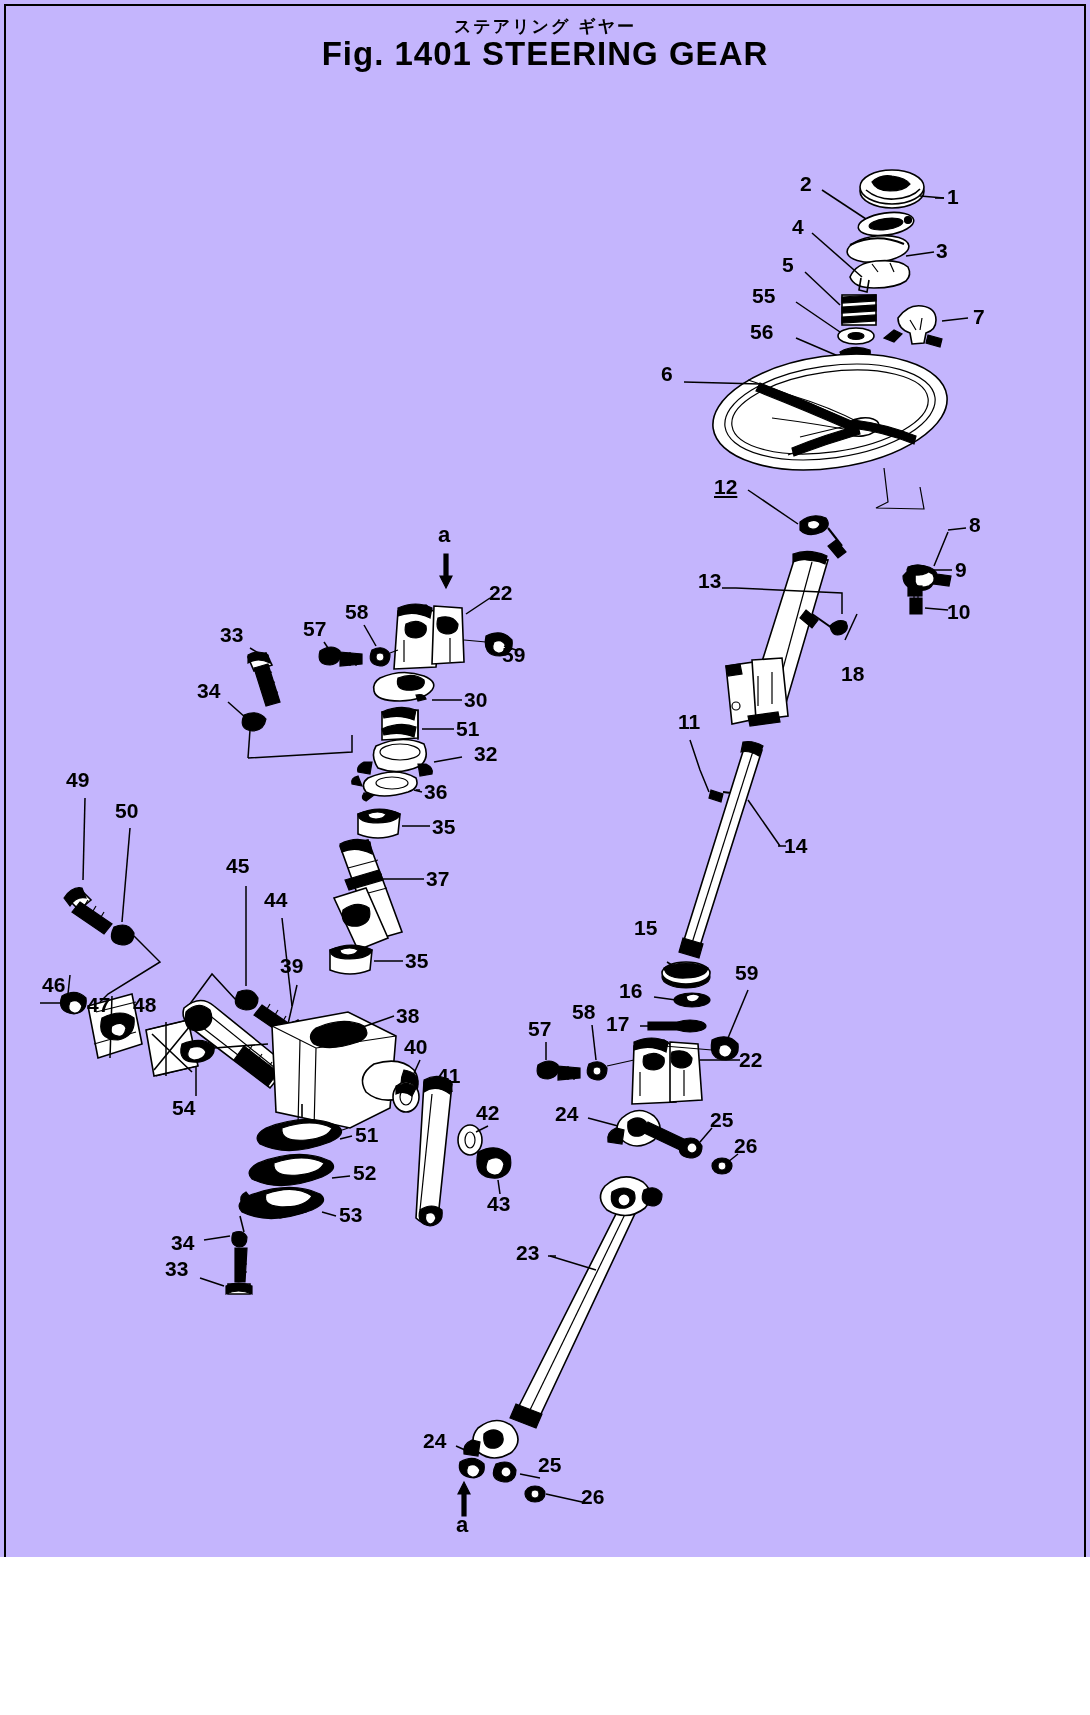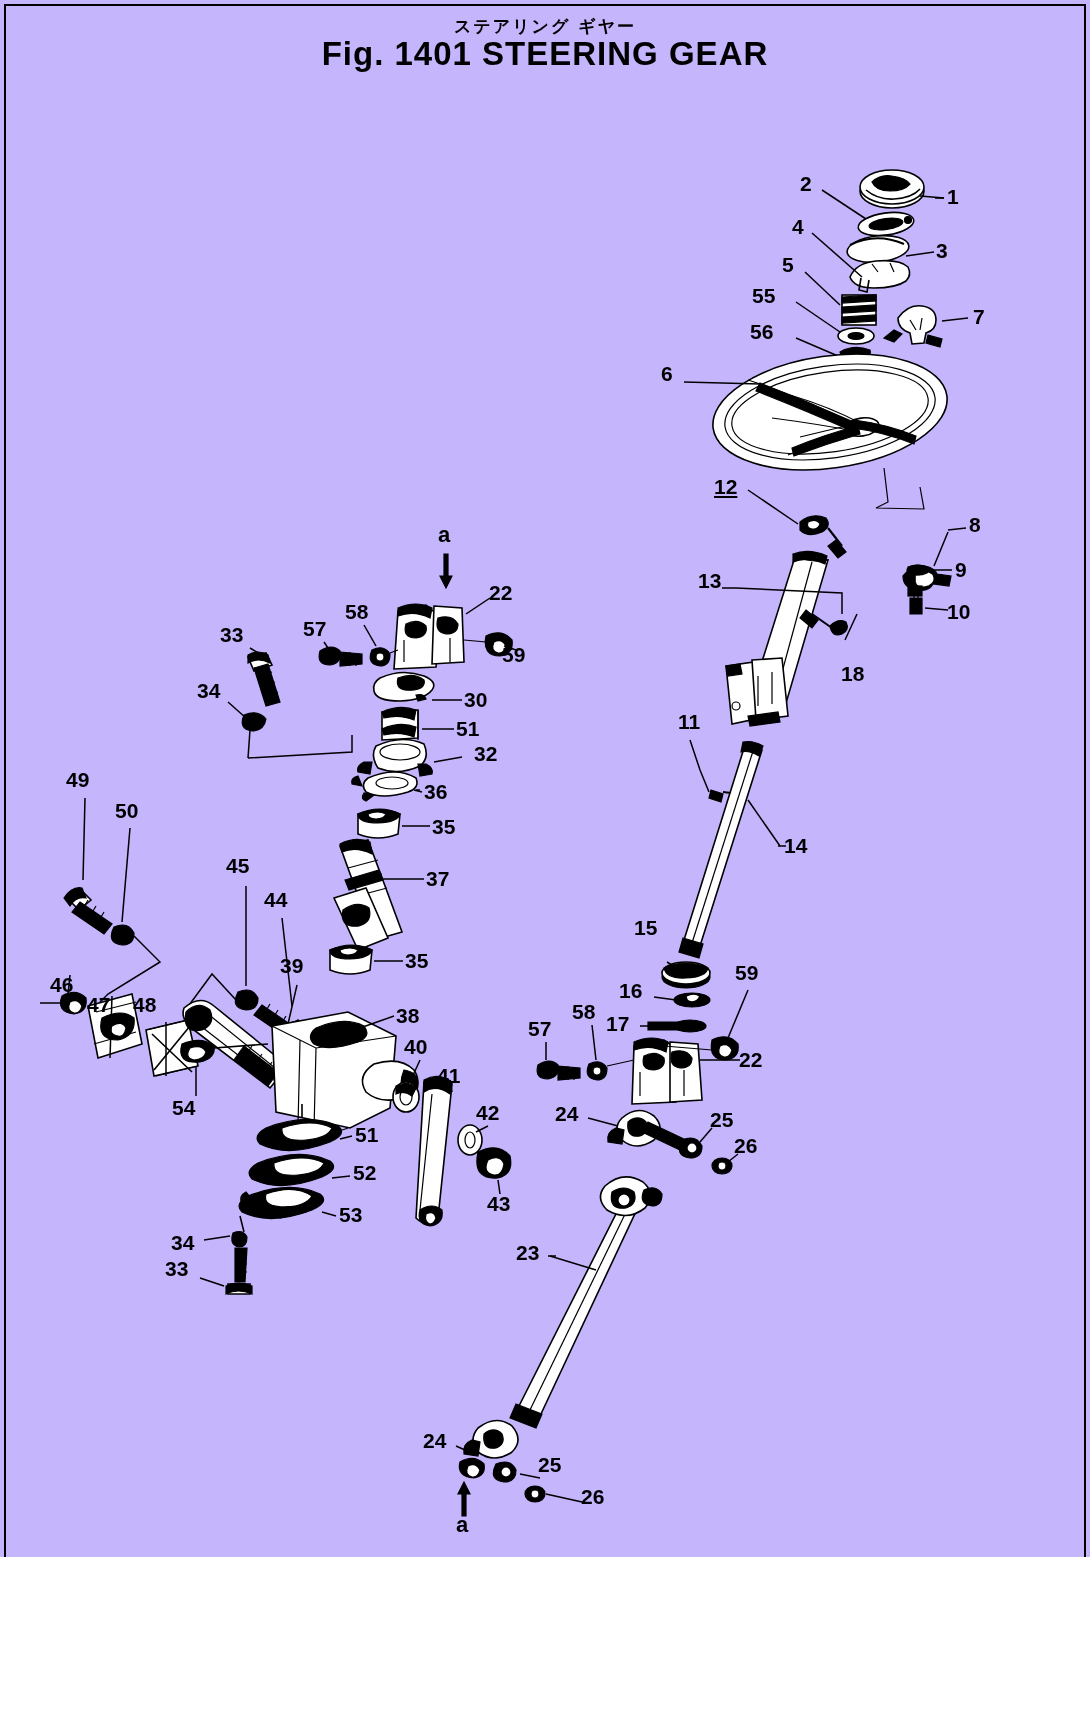--- a/index.html
+++ b/index.html
@@ -577,21 +577,21 @@
   <div class="cal" style="left:462px;top:742px;margin-left:12px;">32</div>
   <div class="cal" style="left:424px;top:780px;">36</div>
   <div class="cal" style="left:432px;top:815px;">35</div>
   <div class="cal" style="left:426px;top:867px;">37</div>
   <div class="cal" style="left:405px;top:949px;">35</div>
 
   <div class="cal" style="left:66px;top:768px;">49</div>
   <div class="cal" style="left:115px;top:799px;">50</div>
   <div class="cal" style="left:226px;top:854px;">45</div>
   <div class="cal" style="left:264px;top:888px;">44</div>
-  <div class="cal" style="left:42px;top:973px;margin-left:8px;">46</div>
+  <div class="cal" style="left:42px;top:973px;">46</div>
   <div class="cal" style="left:87px;top:993px;">47</div>
   <div class="cal" style="left:133px;top:993px;">48</div>
   <div class="cal" style="left:280px;top:954px;">39</div>
   <div class="cal" style="left:396px;top:1004px;">38</div>
   <div class="cal" style="left:404px;top:1035px;">40</div>
   <div class="cal" style="left:437px;top:1064px;">41</div>
   <div class="cal" style="left:476px;top:1101px;text-align:center;">42</div>
   <div class="cal" style="left:487px;top:1192px;">43</div>
   <div class="cal" style="left:172px;top:1096px;">54</div>
   <div class="cal" style="left:355px;top:1123px;">51</div>

